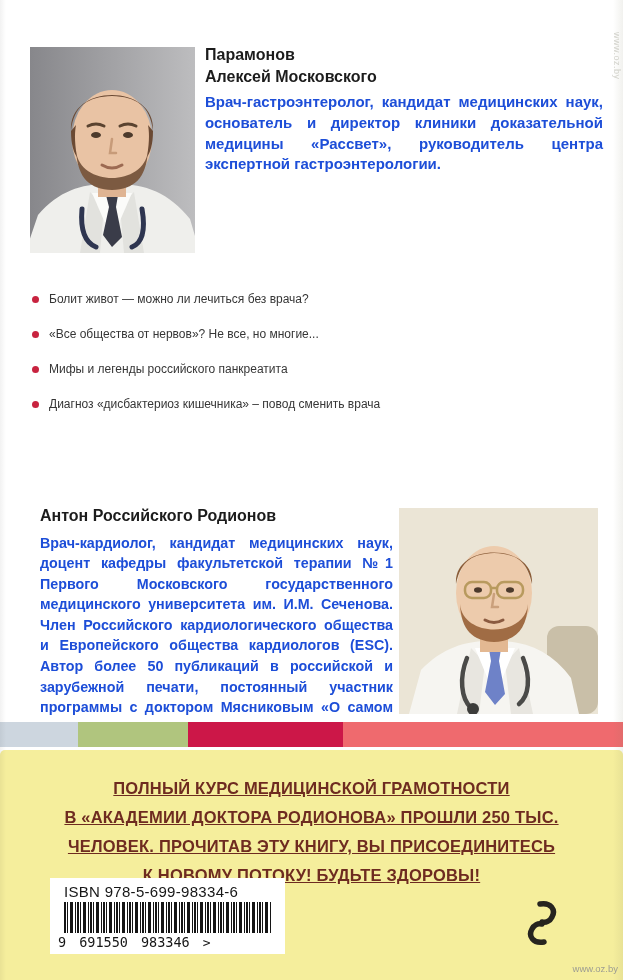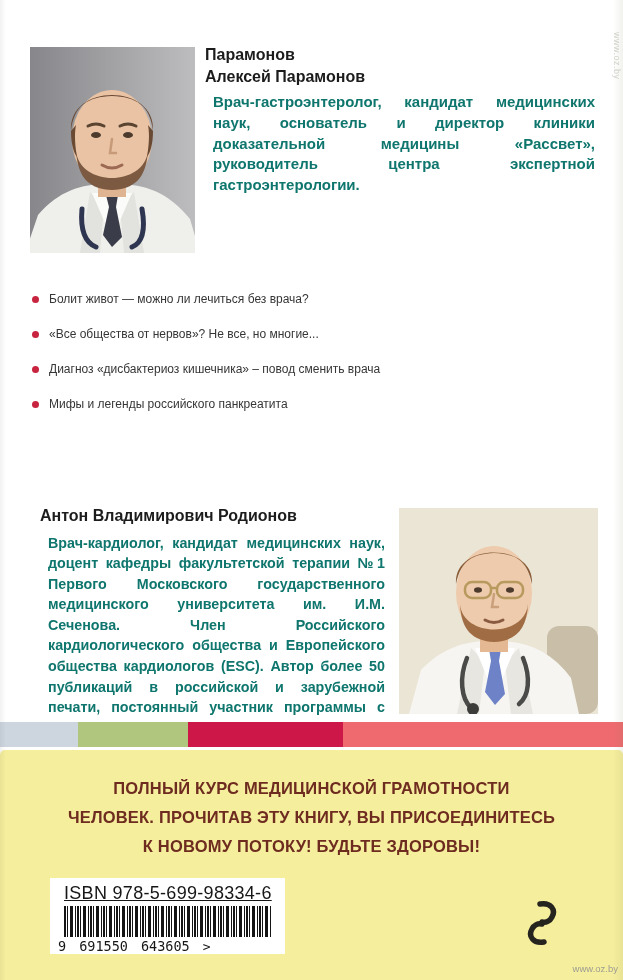--- a/index.html
+++ b/index.html
@@ -13,21 +13,21 @@
   
   .wm-top{position:absolute;top:32px;right:1px;writing-mode:vertical-rl;
     font-size:9px;color:#d3d3cc;letter-spacing:.5px;z-index:70;}
   .wm-bottom{position:absolute;right:5px;bottom:6px;font-size:9.5px;color:#9d9d92;z-index:70;}
 
   
   .photo1{position:absolute;left:30px;top:47px;width:165px;height:206px;overflow:hidden;}
   .photo1 svg,.photo2 svg{display:block;width:100%;height:100%;}
   .a1-text{position:absolute;left:205px;top:44px;width:398px;}
   .name{font-weight:bold;color:#1c1c1c;font-size:16px;line-height:21.5px;margin:0;}
-  .bio{font-weight:bold;color:#0f766e;text-align:justify;margin:8px;}
+  .bio{font-weight:bold;color:#1d4ed8;text-align:justify;margin:0;}
   .a1-text .bio{margin-top:5px;font-size:15px;line-height:20.8px;}
 
   
   .topics{position:absolute;left:30px;top:289px;width:578px;}
   .topic{position:relative;padding-left:19px;margin-bottom:14.5px;
     font-size:12px;line-height:20.5px;color:#363636;}
   .dot{position:absolute;left:2px;top:7px;width:7px;height:7px;border-radius:50%;background:#c8233f;}
 
   
   .a2-text{position:absolute;left:40px;top:505px;width:353px;}
@@ -38,25 +38,25 @@
   .stripe{position:absolute;left:0;top:722px;width:623px;height:25px;display:flex;}
   .stripe .seg{height:100%;}
   .seg-1{width:78px;background:#cdd6df;}
   .seg-2{width:110px;background:#b0c57e;}
   .seg-3{width:155px;background:#cc1748;}
   .seg-4{width:280px;background:#ef6a6e;}
 
   
   .panel{position:absolute;left:0;top:750px;width:623px;height:230px;background:#f5ee9c;border-radius:5px 5px 0 0;}
   .promo{position:absolute;left:0;top:24px;width:623px;text-align:center;}
-  .promo-line{font-weight:bold;font-size:16.5px;line-height:29px;color:#6e2b20;letter-spacing:.2px;white-space:nowrap;}
+  .promo-line{font-weight:bold;font-size:16.5px;line-height:29px;color:#6e2b20;letter-spacing:.2px;white-space:nowrap;text-decoration:underline;}
 
   
   .barcode{position:absolute;left:50px;top:128px;width:235px;height:76px;background:#ffffff;}
-  .isbn{font-size:18px;color:#161616;padding:5px 0 0 14px;letter-spacing:.3px;text-decoration:underline;}
+  .isbn{font-size:15px;color:#161616;padding:5px 0 0 14px;letter-spacing:.3px;}
   .bars{margin:2px 14px 0 14px;height:31px;
     background:repeating-linear-gradient(90deg,
       #141414 0 2px,#ffffff 2px 3px,#141414 3px 4px,#ffffff 4px 6px,
       #141414 6px 9px,#ffffff 9px 11px,#141414 11px 12px,#ffffff 12px 13px);}
   .digits{display:flex;align-items:baseline;gap:13px;padding-left:8px;margin-top:1px;
     font-family:"DejaVu Sans Mono",monospace;font-size:13.5px;color:#161616;}
   .digits .mark{font-size:13px;}
 
   
   .logo{position:absolute;left:527px;top:150px;width:30px;height:46px;}
@@ -103,45 +103,45 @@
       <path d="M82 92 L80 106 L86 106" stroke="#c79b79" stroke-width="2.5" fill="none" stroke-linecap="round"></path>
       <path d="M72 118 Q82 124 92 118" stroke="#9c6a52" stroke-width="3" fill="none" stroke-linecap="round"></path>
 
       <path d="M52 162 C50 185 56 196 66 200" stroke="#2e3550" stroke-width="5" fill="none" stroke-linecap="round"></path>
       <path d="M112 162 C116 185 112 196 102 200" stroke="#2e3550" stroke-width="5" fill="none" stroke-linecap="round"></path>
     </svg>
   </div>
 
   <div class="a1-text">
     <div class="name">Парамонов</div>
-    <div class="name">Алексей Парамонов</div>
+    <div class="name">Алексей Московского</div>
     <p class="bio">Врач-гастроэнтеролог, кандидат медицинских наук, основатель и директор клиники доказательной медицины «Рассвет», руководитель центра экспертной гастроэнтерологии.</p>
   </div>
 
   <div class="topics">
     <div class="topic">
       <span class="dot"></span>
       <span>Болит живот — можно ли лечиться без врача?</span>
     </div>
     <div class="topic">
       <span class="dot"></span>
       <span>«Все общества от нервов»? Не все, но многие...</span>
     </div>
     <div class="topic">
       <span class="dot"></span>
+      <span>Мифы и легенды российского панкреатита</span>
+    </div>
+    <div class="topic">
+      <span class="dot"></span>
       <span>Диагноз «дисбактериоз кишечника» – повод сменить врача</span>
     </div>
-    <div class="topic">
-      <span class="dot"></span>
-      <span>Мифы и легенды российского панкреатита</span>
-    </div>
   </div>
 
   <div class="a2-text">
-    <div class="name">Антон Владимирович Родионов</div>
+    <div class="name">Антон Российского Родионов</div>
     <p class="bio">Врач-кардиолог, кандидат медицинских наук, доцент кафедры факультетской терапии №1 Первого Московского государственного медицинского университета им. И.М. Сеченова. Член Российского кардиологического общества и Европейского общества кардиологов (ESC). Автор более 50 публикаций в российской и зарубежной печати, постоянный участник программы с доктором Мясниковым «О самом главном».</p>
   </div>
 
   <div class="photo2">
     <svg viewBox="0 0 199 206">
       <rect width="199" height="206" fill="#ebe5d6"></rect>
       <rect x="148" y="118" width="51" height="88" rx="12" fill="#c9bfa8"></rect>
 
       <path d="M10 206 L22 162 C45 138 70 132 95 133 C125 132 152 142 172 170 L180 206 Z" fill="#f6f5f1"></path>
       <path d="M72 140 L58 206 L80 206 L86 155 Z" fill="#e8e6e0"></path>
@@ -175,31 +175,32 @@
   <div class="stripe">
     <div class="seg seg-1"></div>
     <div class="seg seg-2"></div>
     <div class="seg seg-3"></div>
     <div class="seg seg-4"></div>
   </div>
 
   <div class="panel">
     <div class="promo">
       <div class="promo-line">ПОЛНЫЙ КУРС МЕДИЦИНСКОЙ ГРАМОТНОСТИ</div>
+      <div class="promo-line">В «АКАДЕМИИ ДОКТОРА РОДИОНОВА» ПРОШЛИ 250 ТЫС.</div>
       <div class="promo-line">ЧЕЛОВЕК. ПРОЧИТАВ ЭТУ КНИГУ, ВЫ ПРИСОЕДИНИТЕСЬ</div>
       <div class="promo-line">К НОВОМУ ПОТОКУ! БУДЬТЕ ЗДОРОВЫ!</div>
     </div>
 
     <div class="barcode">
       <div class="isbn">ISBN 978-5-699-98334-6</div>
       <div class="bars"></div>
       <div class="digits">
         <span>9</span>
         <span>691550</span>
-        <span>643605</span>
+        <span>983346</span>
         <span class="mark">&gt;</span>
       </div>
     </div>
 
     <div class="logo">
       <svg viewBox="0 0 30 46">
         <path d="M13 4 C24 2 29 10 25 17 C23 21 19 23 15 22" fill="none" stroke="#26241f" stroke-width="5.5" stroke-linecap="round"></path>
         <path d="M17 42 C6 44 1 36 5 29 C7 25 11 23 15 24" fill="none" stroke="#26241f" stroke-width="5.5" stroke-linecap="round"></path>
       </svg>
     </div>

